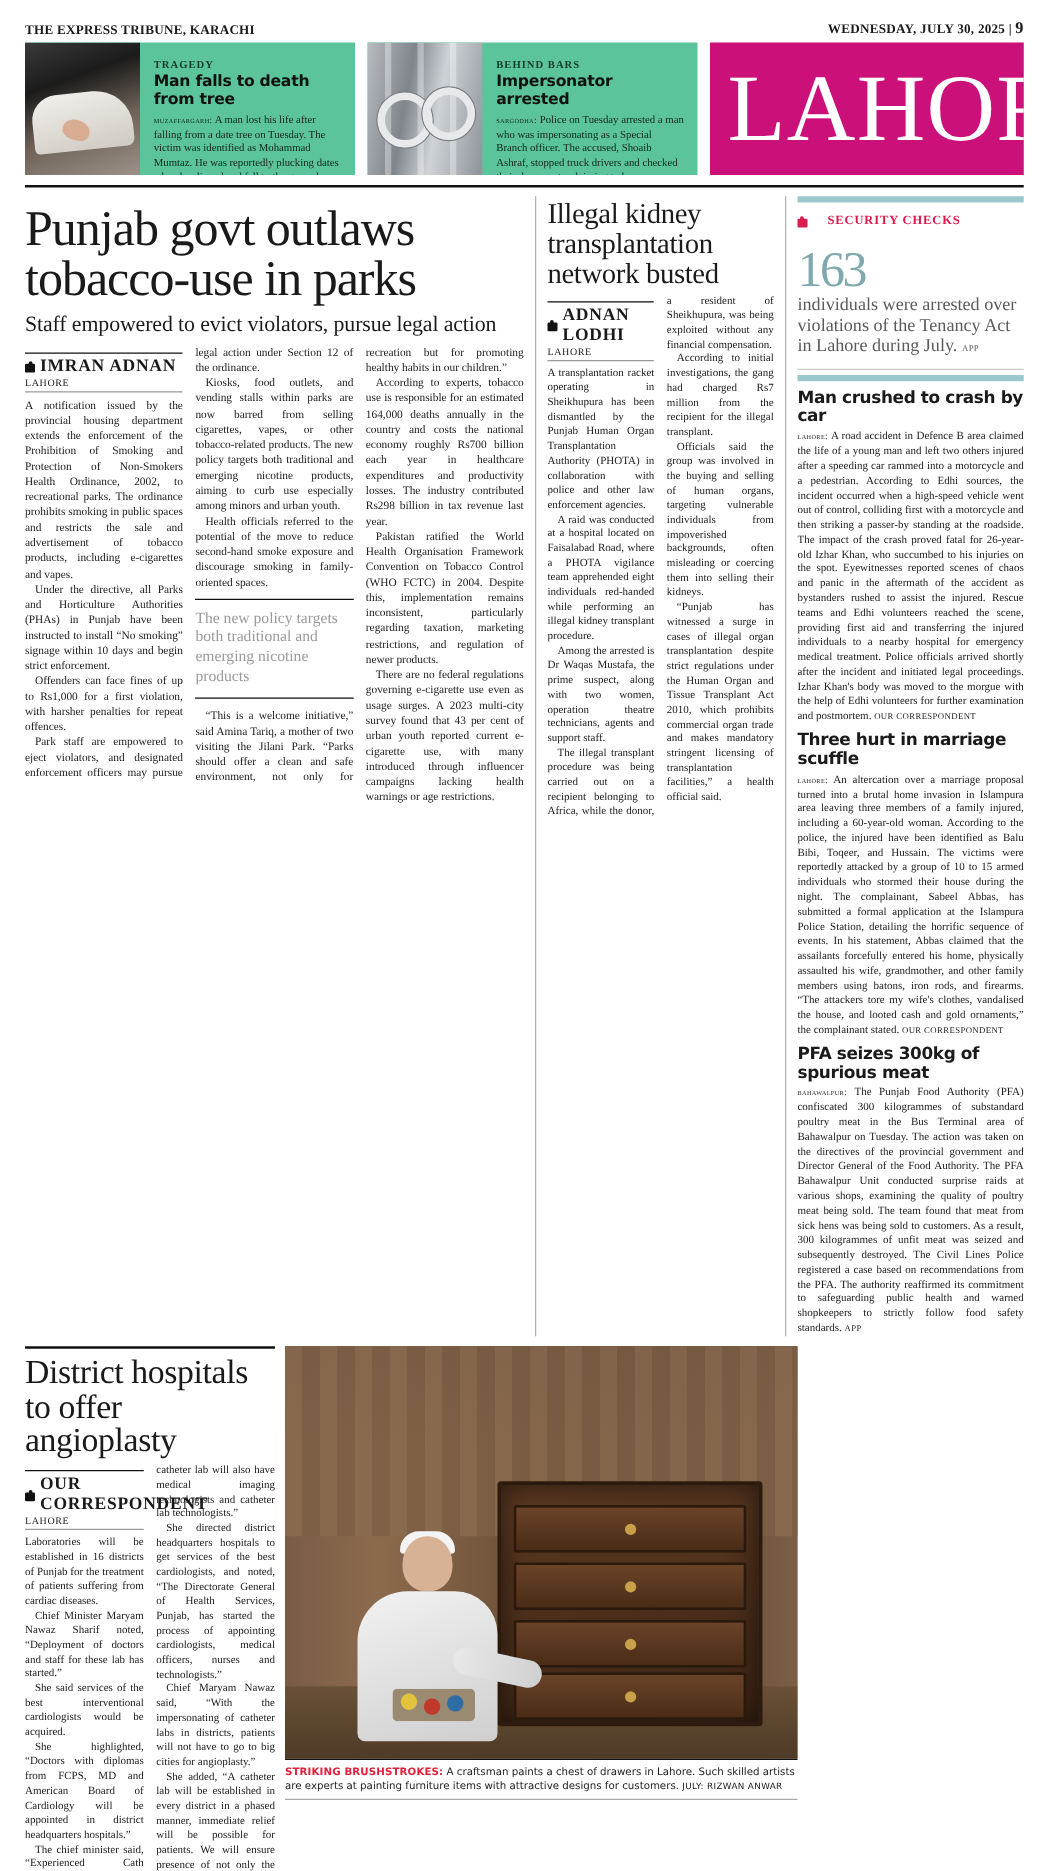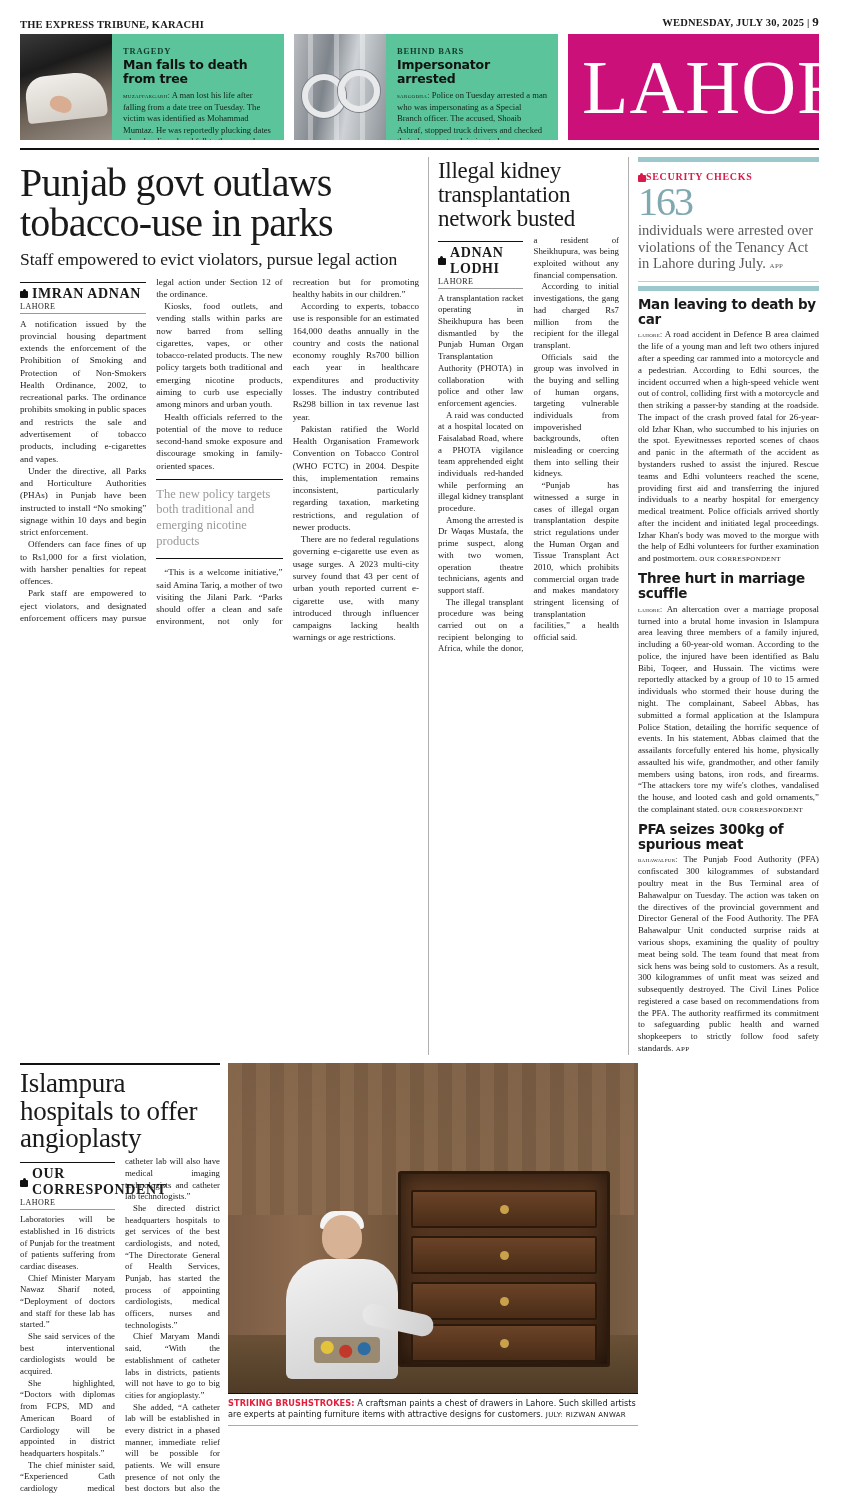--- a/index.html
+++ b/index.html
@@ -166,23 +166,23 @@
     border-top: 1.6px solid #111; border-bottom: 1.6px solid #111;
     padding: 7px 0 9px; margin: 7px 0; color: #9a9a9a;
     font-size: 12.5px; line-height: 1.25; text-indent:0 !important;
     break-inside: avoid;
   }
 
   
   .secbox { padding-top: 2px; }
   .secbox-top { border-top: 5px solid #9cc8cd; }
   .sec-kicker {
-    display:flex; align-items:flex-end; gap:0;
+    display:flex; align-items:flex-end; gap:16px;
     color: #d81b4a; font-size: 10px; font-weight: bold;
-    letter-spacing: .7px; text-transform: uppercase; margin: 7px 0 2px;
+    letter-spacing: .7px; text-transform: uppercase; margin: 7px 0 16px;
   }
   .sec-kicker .byline-icon:before, .sec-kicker .byline-icon:after { background:#d81b4a; }
   .bignum {
     font-size: 40px; line-height: .88; color: #7fa9ae; font-weight: normal;
     letter-spacing: -2px; margin: 2px 0 3px;
   }
   .sec-desc { font-size: 14.5px; line-height: 1.14; color: #5a5a5a; }
   .secbox-bot { border-top: .7px solid #c9c9c9; margin-top: 9px; }
   .secbox-bar { border-top: 5px solid #9cc8cd; margin-top: 4px; }
 
@@ -372,55 +372,55 @@
           <span class="byline-icon"></span>
           <span>SECURITY CHECKS</span>
         </div>
         <div class="bignum">163</div>
         <div class="sec-desc"><span>individuals were arrested over violations of the Tenancy Act in Lahore during July.</span> <span class="credit">APP</span></div>
       </div>
       <div class="secbox-bot"></div>
       <div class="secbox-bar"></div>
 
       <div class="brief">
-        <h2 class="brief-head">Man leaving to death by car</h2>
+        <h2 class="brief-head">Man crushed to crash by car</h2>
         <p><span class="dateline">lahore:</span><span> A road accident in Defence B area claimed the life of a young man and left two others injured after a speeding car rammed into a motorcycle and a pedestrian. According to Edhi sources, the incident occurred when a high-speed vehicle went out of control, colliding first with a motorcycle and then striking a passer-by standing at the roadside. The impact of the crash proved fatal for 26-year-old Izhar Khan, who succumbed to his injuries on the spot. Eyewitnesses reported scenes of chaos and panic in the aftermath of the accident as bystanders rushed to assist the injured. Rescue teams and Edhi volunteers reached the scene, providing first aid and transferring the injured individuals to a nearby hospital for emergency medical treatment. Police officials arrived shortly after the incident and initiated legal proceedings. Izhar Khan's body was moved to the morgue with the help of Edhi volunteers for further examination and postmortem.</span> <span class="credit">OUR CORRESPONDENT</span></p>
       </div>
 
       <div class="brief">
         <h2 class="brief-head">Three hurt in marriage scuffle</h2>
         <p><span class="dateline">lahore:</span><span> An altercation over a marriage proposal turned into a brutal home invasion in Islampura area leaving three members of a family injured, including a 60-year-old woman. According to the police, the injured have been identified as Balu Bibi, Toqeer, and Hussain. The victims were reportedly attacked by a group of 10 to 15 armed individuals who stormed their house during the night. The complainant, Sabeel Abbas, has submitted a formal application at the Islampura Police Station, detailing the horrific sequence of events. In his statement, Abbas claimed that the assailants forcefully entered his home, physically assaulted his wife, grandmother, and other family members using batons, iron rods, and firearms. “The attackers tore my wife's clothes, vandalised the house, and looted cash and gold ornaments,” the complainant stated.</span> <span class="credit">OUR CORRESPONDENT</span></p>
       </div>
 
       <div class="brief">
         <h2 class="brief-head">PFA seizes 300kg of spurious meat</h2>
         <p><span class="dateline">bahawalpur:</span><span> The Punjab Food Authority (PFA) confiscated 300 kilogrammes of substandard poultry meat in the Bus Terminal area of Bahawalpur on Tuesday. The action was taken on the directives of the provincial government and Director General of the Food Authority. The PFA Bahawalpur Unit conducted surprise raids at various shops, examining the quality of poultry meat being sold. The team found that meat from sick hens was being sold to customers. As a result, 300 kilogrammes of unfit meat was seized and subsequently destroyed. The Civil Lines Police registered a case based on recommendations from the PFA. The authority reaffirmed its commitment to safeguarding public health and warned shopkeepers to strictly follow food safety standards.</span> <span class="credit">APP</span></p>
       </div>
     </div>
   </div>
 
   <div style="display:flex; margin-top:8px;">
 
     <div style="width:200px;">
       <div class="rule-thick" style="margin-bottom:5px;"></div>
-      <h2 class="sec-head">Islampura hospitals to offer angioplasty</h2>
+      <h2 class="sec-head">District hospitals to offer angioplasty</h2>
       <div class="cols2" style="margin-top:3px;">
         <div class="byline">
           <span class="byline-icon"></span>
           <span>OUR CORRESPONDENT</span>
         </div>
         <div class="byline-city">LAHORE</div>
         <div class="body-text small">
           <p>Laboratories will be established in 16 districts of Punjab for the treatment of patients suffering from cardiac diseases.</p>
           <p>Chief Minister Maryam Nawaz Sharif noted, “Deployment of doctors and staff for these lab has started.”</p>
           <p>She said services of the best interventional cardiologists would be acquired.</p>
           <p>She highlighted, “Doctors with diplomas from FCPS, MD and American Board of Cardiology will be appointed in district headquarters hospitals.”</p>
           <p>The chief minister said, “Experienced Cath cardiology medical officers and nurses will also be posted in labs. The catheter lab will also have medical imaging technologists and catheter lab technologists.”</p>
           <p>She directed district headquarters hospitals to get services of the best cardiologists, and noted, “The Directorate General of Health Services, Punjab, has started the process of appointing cardiologists, medical officers, nurses and technologists.”</p>
-          <p>Chief Maryam Mandi said, “With the establishment of catheter labs in districts, patients will not have to go to big cities for angioplasty.”</p>
+          <p>Chief Maryam Nawaz said, “With the impersonating of catheter labs in districts, patients will not have to go to big cities for angioplasty.”</p>
           <p>She added, “A catheter lab will be established in every district in a phased manner, immediate relief will be possible for patients. We will ensure presence of not only the best doctors but also the staff in district catheter labs.”</p>
         </div>
       </div>
     </div>
 
     <div style="width:409px; margin-left:8px;">
       <div class="photo-main">
         <div class="pm-bg"></div>
         <div class="pm-wall"></div>
         <div class="pm-floor"></div>

